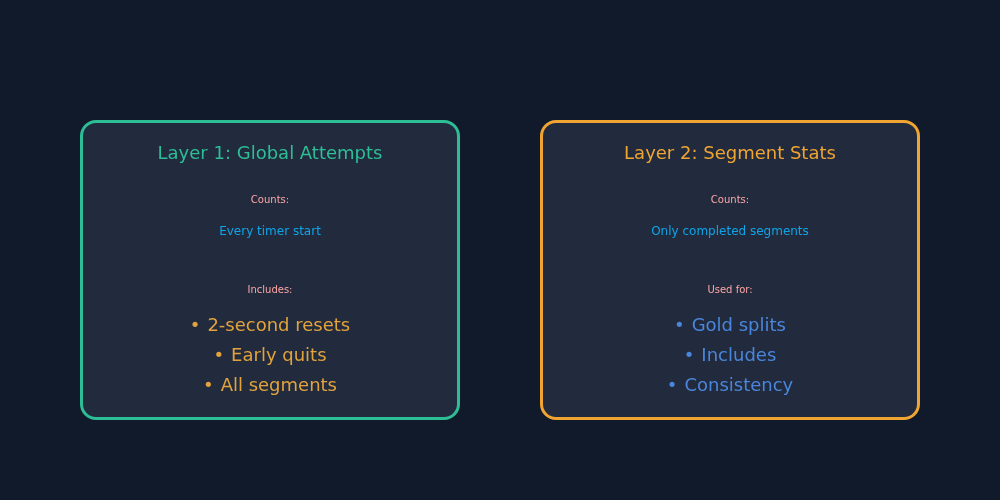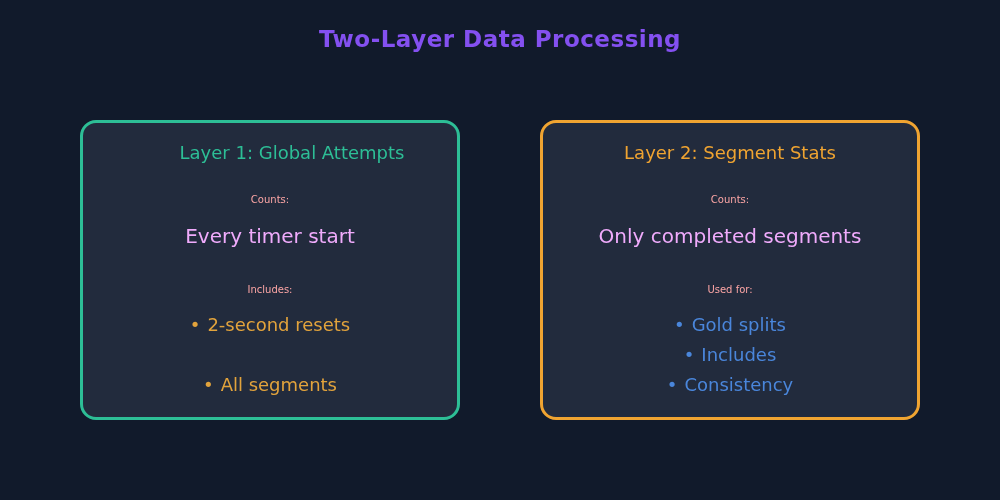--- a/index.html
+++ b/index.html
@@ -43,60 +43,62 @@
     position: absolute;
     left: 0;
     width: 100%;
     text-align: center;
     line-height: 1.2;
   }
   .card-title {
     top: 19px;
     font-size: 18px;
   }
-  .card-l1 .card-title { color: #2dbe96; padding-left: 22px; }
+  .card-l1 .card-title { color: #2dbe96; }
   .card-l2 .card-title { color: #f0a431; }
   .label {
     font-size: 10px;
     color: #fca5a5;
   }
   .detail {
-    font-size: 20px;
-    color: #f0abfc;
+    font-size: 12px;
+    color: #0ea5e9;
   }
   .bullet {
     font-size: 18px;
   }
   .card-l1 .bullet { color: #e2a33c; }
   .card-l2 .bullet { color: #4a86db; }
   .bullet .dot { margin-right: 7px; }
   .row-label1  { top: 71px; }
   .row-detail1 { top: 101px; }
   .row-label2  { top: 161px; }
   .row-b1      { top: 191px; }
   .row-b2      { top: 221px; }
   .row-b3      { top: 251px; }
 </style>
 </head>
 <body>
 
 <div class="stage">
 
-  <div class="page-title">Two-Layer Data Processing</div>
 
   <div class="card card-l1">
     <div class="line card-title">Layer 1: Global Attempts</div>
 
     <div class="line label row-label1">Counts:</div>
     <div class="line detail row-detail1">Every timer start</div>
 
     <div class="line label row-label2">Includes:</div>
 
     <div class="line bullet row-b1">
       <span class="dot">•</span><span>2-second resets</span>
+    </div>
+    <div class="line bullet row-b2">
+      <span class="dot">•</span><span>Early quits</span>
     </div>
     <div class="line bullet row-b3">
       <span class="dot">•</span><span>All segments</span>
     </div>
   </div>
 
   <div class="card card-l2">
     <div class="line card-title">Layer 2: Segment Stats</div>
 
     <div class="line label row-label1">Counts:</div>

